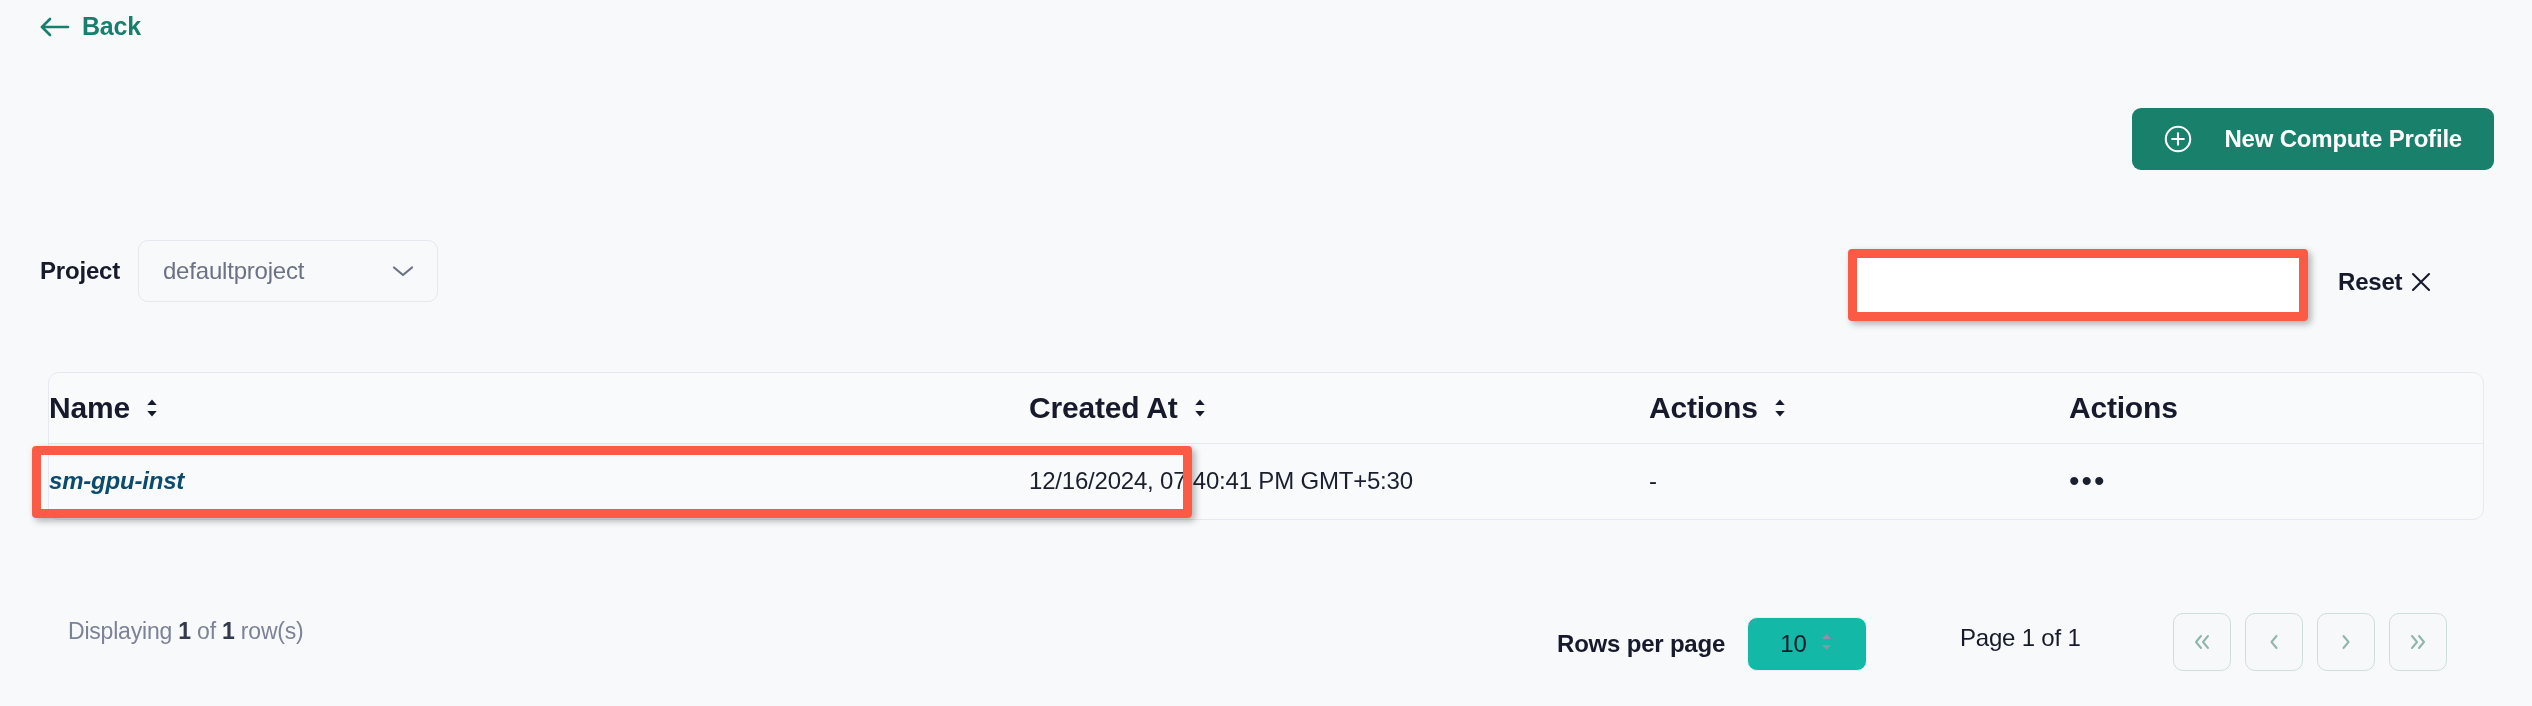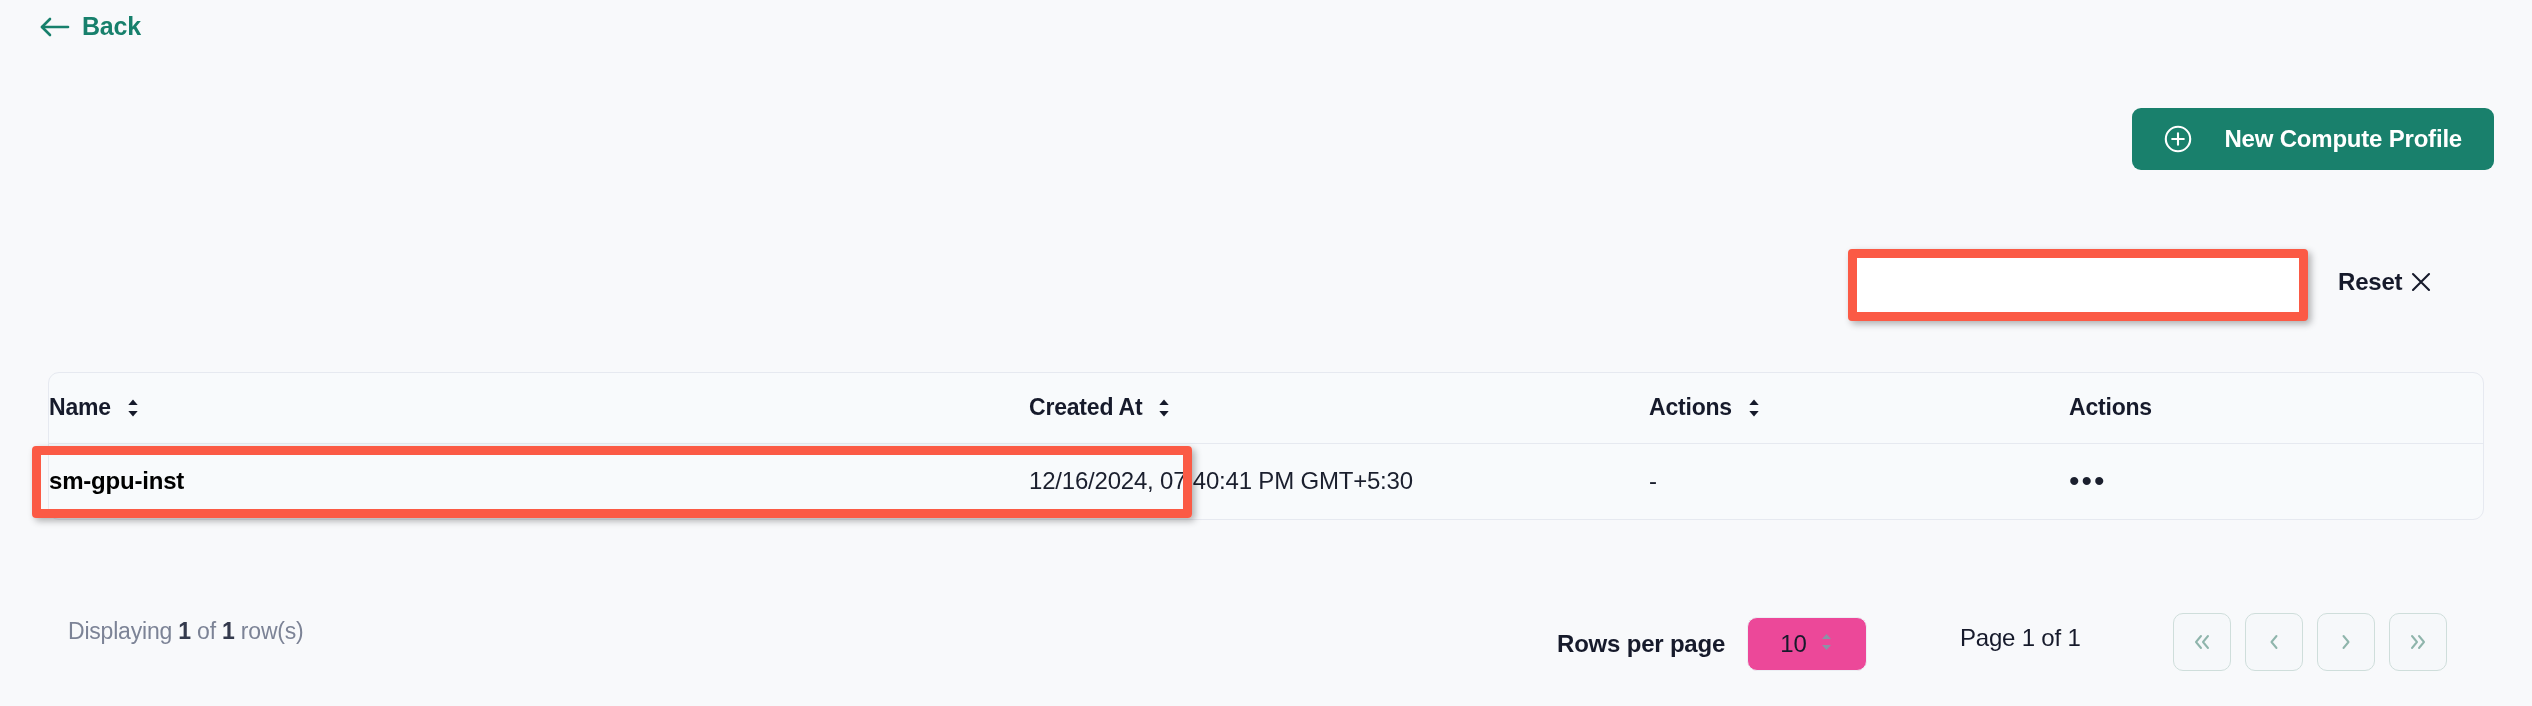--- a/index.html
+++ b/index.html
@@ -150,21 +150,21 @@
     width: 2436px;
     background: #f8fafc;
     border: 1.5px solid #e6e9f0;
     border-radius: 11px;
     overflow: hidden;
   }
   table.profiles { width: 100%; border-collapse: collapse; table-layout: fixed; }
   table.profiles th {
     height: 70px;
     text-align: left;
-    font-size: 23px;
+    font-size: 30px;
     font-weight: bold;
     color: #161a2b;
     letter-spacing: -0.2px;
     border-bottom: 1.5px solid #e6e9f0;
     padding: 0;
     vertical-align: middle;
   }
   table.profiles td {
     height: 76px;
     font-size: 24px;
@@ -176,23 +176,24 @@
   .th-inner { display: flex; align-items: center; gap: 14px; }
   .col-name    { width: 980px; padding-left: 36px; }
   .col-created { width: 620px; }
   .col-sharing { width: 420px; }
   .col-actions { width: 416px; }
   .sort-icon { width: 16px; height: 22px; display: block; cursor: pointer; }
 
   .cell-name-link {
     font-size: 24px;
     font-weight: bold;
-    color: #000000;
-    letter-spacing: -0.2px;
-    cursor: pointer;
+    color: #0c4a6e;
+    letter-spacing: -0.2px;
+    cursor: pointer;
+    font-style: italic;
   }
   .cell-sharing { color: #1b1f2e; font-size: 24px; }
   .kebab { font-size: 30px; color: #1b1f2e; letter-spacing: 2px; cursor: pointer; line-height: 1; }
 
   
   .row-highlight {
     position: absolute;
     left: 32px; top: 446px;
     width: 1160px; height: 72px;
     border: 9px solid #fb5a45;
@@ -217,21 +218,21 @@
     display: flex; align-items: center; gap: 22px;
   }
   .rpp-label {
     font-size: 24px;
     font-weight: bold;
     color: #161a2b;
     letter-spacing: -0.2px;
   }
   .rpp-stepper {
     width: 120px; height: 54px;
-    background: #ec4899;
+    background: #14b8a6;
     border: 1.5px solid #eceff4;
     border-radius: 10px;
     display: flex; align-items: center; justify-content: center; gap: 12px;
     cursor: pointer;
   }
   .rpp-value { font-size: 24px; color: #161a2b; font-weight: normal; }
 
   .page-indicator {
     position: absolute;
     left: 1960px; top: 624px;
@@ -275,20 +276,31 @@
   <button class="new-profile-btn">
     <span>
       <svg class="plus-circle" viewBox="0 0 28 28" fill="none">
         <circle cx="14" cy="14" r="12.2" stroke="#ffffff" stroke-width="2.1"></circle>
         <path d="M14 8.2 V19.8 M8.2 14 H19.8" stroke="#ffffff" stroke-width="2.1" stroke-linecap="round"></path>
       </svg>
     </span>
     <span>New Compute Profile</span>
   </button>
 
+  <div class="filter-row">
+    <span class="project-label">Project</span>
+    <div class="project-select">
+      <span class="project-select-value">defaultproject</span>
+      <span>
+        <svg class="chevron-down" viewBox="0 0 24 14" fill="none">
+          <path d="M3 3.5 L12 11 L21 3.5" stroke="#6b7285" stroke-width="2.2" stroke-linecap="round" stroke-linejoin="round"></path>
+        </svg>
+      </span>
+    </div>
+  </div>
 
   <div class="search-wrap">
     <input class="search-input" type="text" value="sm-gpu" style="">
     <div class="search-highlight"></div>
   </div>
 
   <div class="reset-group">
     <span class="reset-label">Reset</span>
     <span>
       <svg class="close-x" viewBox="0 0 22 22" fill="none">

